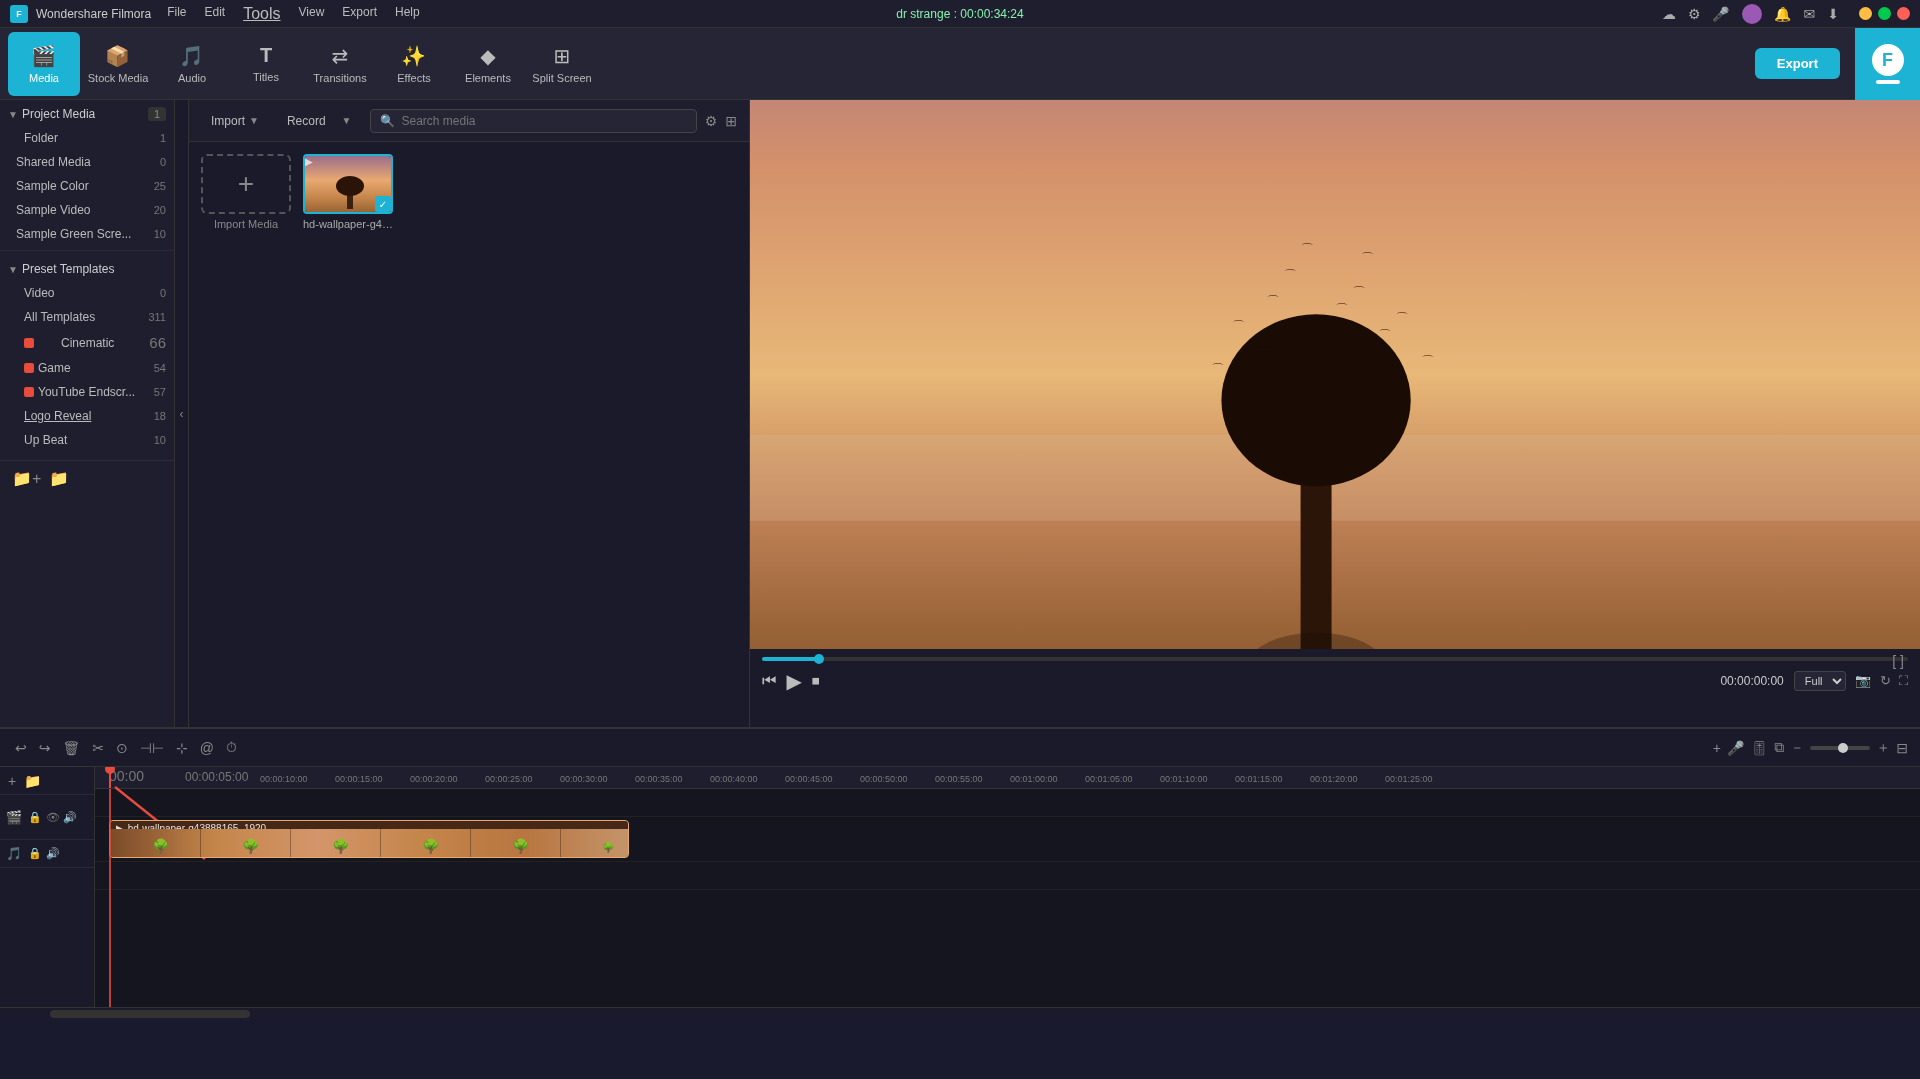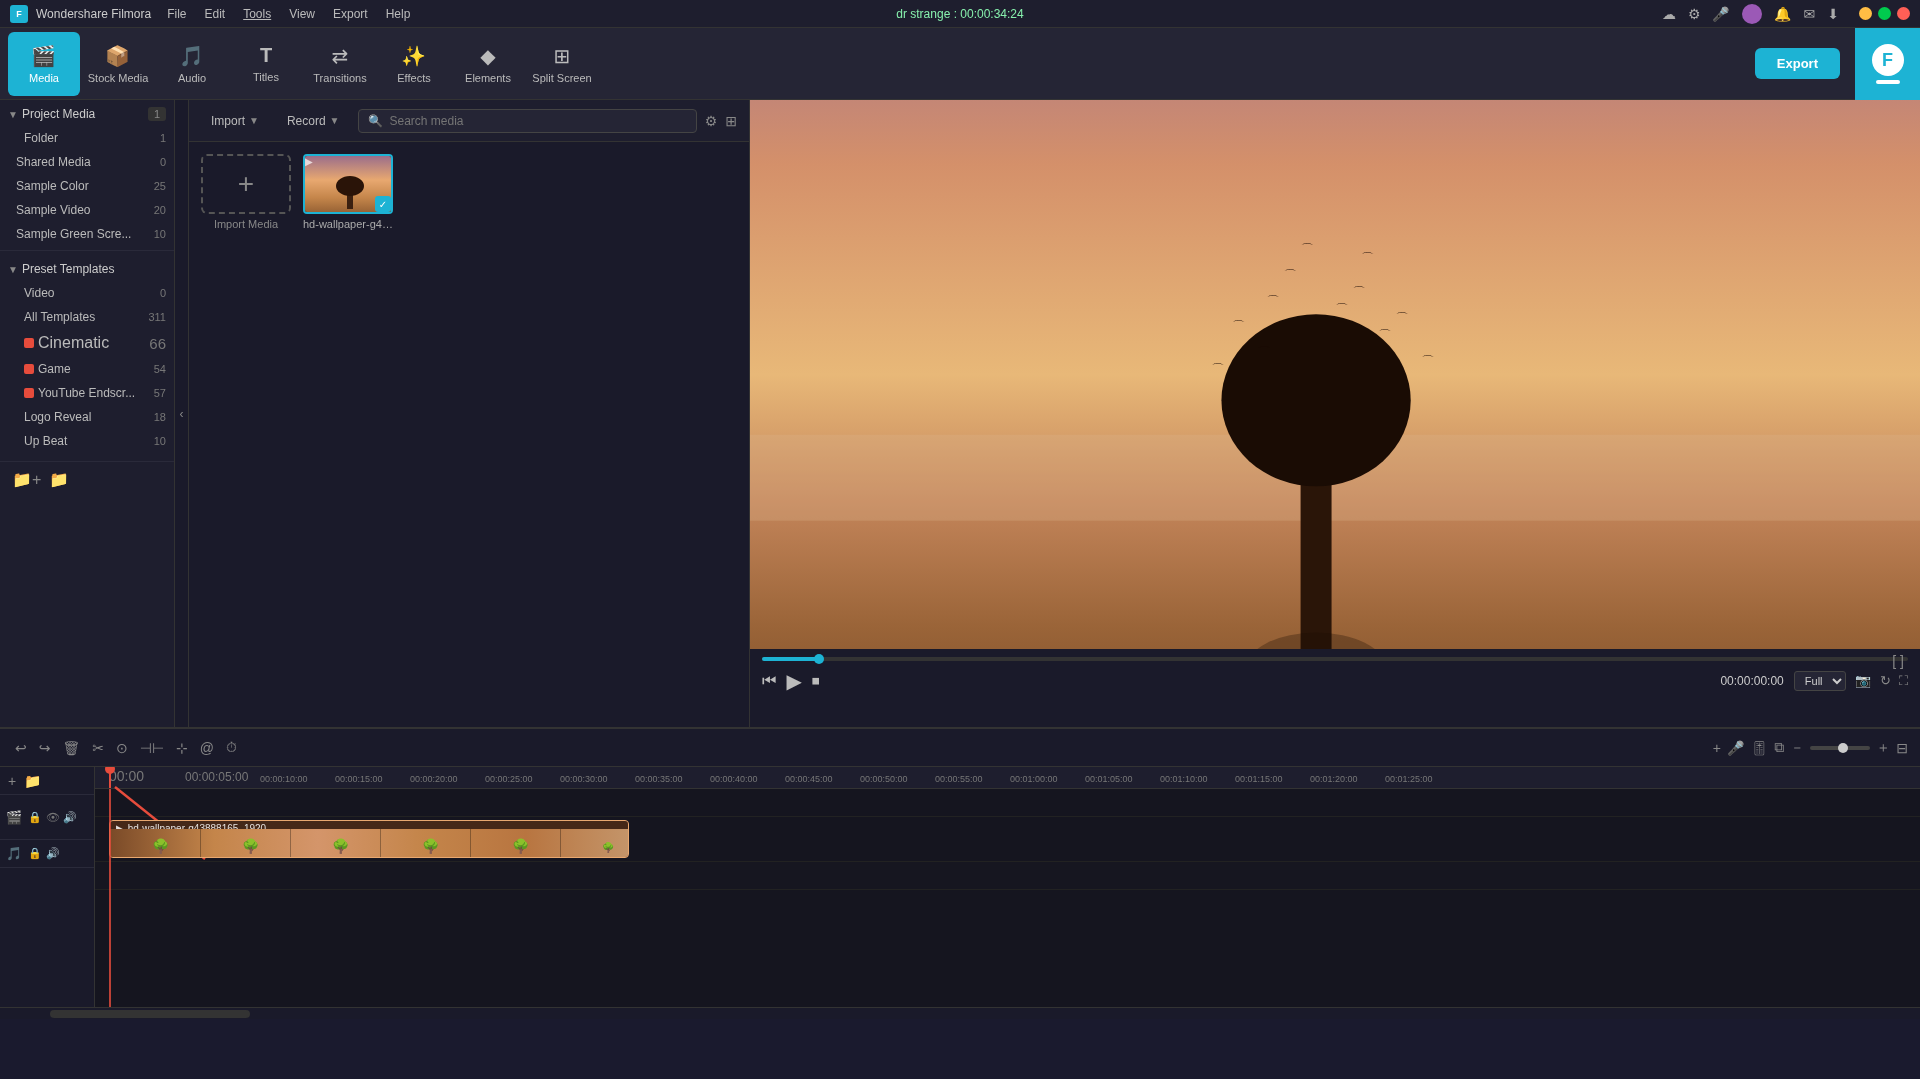--- a/index.html
+++ b/index.html
@@ -13,21 +13,21 @@
 </head>
 <body>
 
 <div style="height:28px; background:#1e1e2e; display:flex; align-items:center; justify-content:space-between; padding:0 10px; border-bottom:1px solid #333;">
   <div style="display:flex; align-items:center; gap:8px;">
     <div style="width:18px;height:18px;background:#1db3d4;border-radius:3px;display:flex;align-items:center;justify-content:center;font-size:9px;color:white;font-weight:bold;">F</div>
     <span style="color:#ccc;font-size:12px;">Wondershare Filmora</span>
     <div style="display:flex;gap:18px;margin-left:8px;">
       <span style="color:#bbb;font-size:12px;cursor:pointer;">File</span>
       <span style="color:#bbb;font-size:12px;cursor:pointer;">Edit</span>
-      <span style="color:#bbb;font-size:12px;cursor:pointer;text-decoration:underline;">Tools</span>
+      <span style="color:#bbb;font-size:16px;cursor:pointer;text-decoration:underline;">Tools</span>
       <span style="color:#bbb;font-size:12px;cursor:pointer;">View</span>
       <span style="color:#bbb;font-size:12px;cursor:pointer;">Export</span>
       <span style="color:#bbb;font-size:12px;cursor:pointer;">Help</span>
     </div>
   </div>
   <div style="color:#86efac;font-size:12px;position:absolute;left:50%;transform:translateX(-50%);">dr strange : 00:00:34:24</div>
   <div style="display:flex;align-items:center;gap:12px;">
     <span style="color:#aaa;cursor:pointer;font-size:14px;">☁</span>
     <span style="color:#aaa;cursor:pointer;font-size:14px;">⚙</span>
     <span style="color:#aaa;cursor:pointer;font-size:14px;">🎤</span>
@@ -128,40 +128,40 @@
       <span style="font-size:12px;color:#bbb;">Video</span>
       <span style="font-size:11px;color:#777;">0</span>
     </div>
     <div style="display:flex;align-items:center;justify-content:space-between;padding:5px 8px 5px 24px;cursor:pointer;">
       <span style="font-size:12px;color:#bbb;">All Templates</span>
       <span style="font-size:11px;color:#777;">311</span>
     </div>
     <div style="display:flex;align-items:center;justify-content:space-between;padding:5px 8px 5px 24px;cursor:pointer;">
       <div style="display:flex;align-items:center;gap:4px;">
         <span style="width:10px;height:10px;background:#e74c3c;border-radius:2px;display:inline-block;"></span>
-        <span style="font-size:16px;color:#bbb;">Cinematic</span>
+        <span style="font-size:12px;color:#bbb;margin-left:23px;">Cinematic</span>
       </div>
       <span style="font-size:15px;color:#777;">66</span>
     </div>
     <div style="display:flex;align-items:center;justify-content:space-between;padding:5px 8px 5px 24px;cursor:pointer;">
       <div style="display:flex;align-items:center;gap:4px;">
         <span style="width:10px;height:10px;background:#e74c3c;border-radius:2px;display:inline-block;"></span>
         <span style="font-size:12px;color:#bbb;">Game</span>
       </div>
       <span style="font-size:11px;color:#777;">54</span>
     </div>
     <div style="display:flex;align-items:center;justify-content:space-between;padding:5px 8px 5px 24px;cursor:pointer;">
       <div style="display:flex;align-items:center;gap:4px;">
         <span style="width:10px;height:10px;background:#e74c3c;border-radius:2px;display:inline-block;"></span>
         <span style="font-size:12px;color:#bbb;">YouTube Endscr...</span>
       </div>
       <span style="font-size:11px;color:#777;">57</span>
     </div>
     <div style="display:flex;align-items:center;justify-content:space-between;padding:5px 8px 5px 24px;cursor:pointer;">
-      <span style="font-size:12px;color:#bbb;">Logo Reveal</span>
+      <span style="font-size:12px;color:#bbb;text-decoration:underline;">Logo Reveal</span>
       <span style="font-size:11px;color:#777;">18</span>
     </div>
     <div style="display:flex;align-items:center;justify-content:space-between;padding:5px 8px 5px 24px;cursor:pointer;">
       <span style="font-size:12px;color:#bbb;">Up Beat</span>
       <span style="font-size:11px;color:#777;">10</span>
     </div>
 
     <div style="display:flex;gap:8px;padding:8px 12px;border-top:1px solid #2a2a3a;margin-top:8px;">
       <span style="color:#888;cursor:pointer;font-size:16px;">📁+</span>
       <span style="color:#888;cursor:pointer;font-size:16px;">📁</span>
@@ -172,21 +172,21 @@
     <span style="color:#888;font-size:12px;">‹</span>
   </div>
 
   <div style="flex:1;background:#1a1a2a;display:flex;flex-direction:column;max-width:560px;">
 
     <div style="height:42px;background:#1e1e2e;display:flex;align-items:center;padding:0 12px;gap:8px;border-bottom:1px solid #333;">
       <div style="display:flex;align-items:center;gap:4px;padding:4px 10px;border-radius:4px;cursor:pointer;color:#bbb;font-size:12px;">
         <span>Import</span>
         <span style="font-size:10px;color:#888;">▼</span>
       </div>
-      <div style="display:flex;align-items:center;gap:4px;padding:4px 10px;border-radius:4px;cursor:pointer;color:#bbb;font-size:12px;">
+      <div style="display:flex;align-items:center;gap:16px;padding:4px 10px;border-radius:4px;cursor:pointer;color:#bbb;font-size:12px;">
         <span>Record</span>
         <span style="font-size:10px;color:#888;">▼</span>
       </div>
       <div style="flex:1;background:#252535;border:1px solid #444;border-radius:4px;padding:4px 10px;color:#ccc;font-size:12px;display:flex;align-items:center;gap:6px;">
         <span style="color:#888;font-size:12px;">🔍</span>
         <input style="background: transparent; border: none; outline: none; color: rgb(204, 204, 204); font-size: 12px; flex: 1 1 0%;" placeholder="Search media">
       </div>
       <span style="color:#888;cursor:pointer;font-size:14px;">⚙</span>
       <span style="color:#888;cursor:pointer;font-size:14px;">⊞</span>
     </div>

